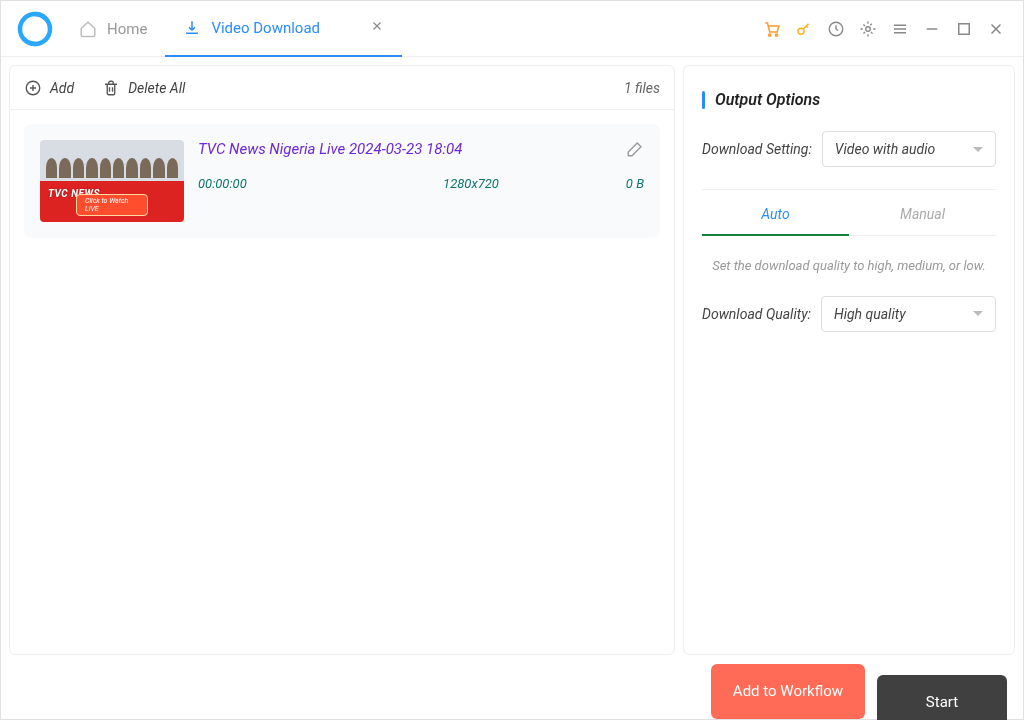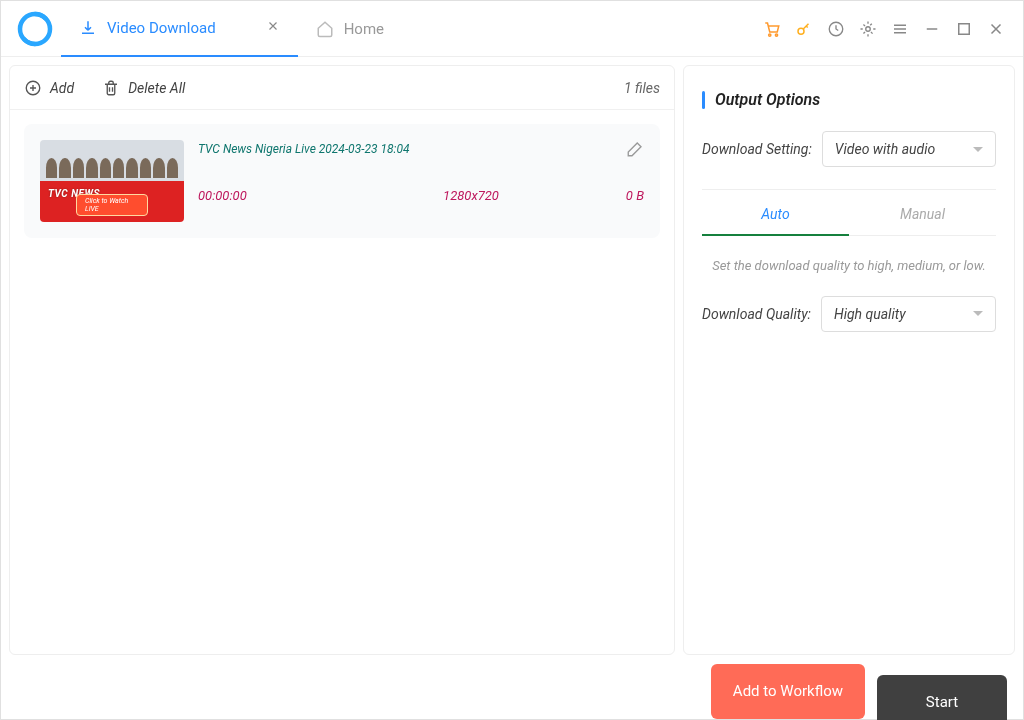--- a/index.html
+++ b/index.html
@@ -31,23 +31,23 @@
 
 .file-list { flex: 1; padding: 14px; overflow: auto; }
 .file-card { background: #f9fafb; border-radius: 8px; padding: 16px; display: flex; gap: 14px; align-items: flex-start; }
 .thumb { width: 144px; height: 82px; border-radius: 4px; background: linear-gradient(to bottom, #d8dde3 0%, #d8dde3 50%, #d22 50%, #d22 100%); position: relative; overflow: hidden; flex-shrink: 0; }
 .thumb .people { position: absolute; top: 18px; left: 6px; right: 6px; height: 20px; display: flex; gap: 2px; }
 .thumb .people i { flex: 1; background: #7a6a5a; border-radius: 50% 50% 0 0; }
 .thumb .brand { position: absolute; top: 48px; left: 8px; color: #fff; font-size: 10px; font-weight: 700; text-shadow: 0 0 2px rgba(0,0,0,.4); letter-spacing: .5px; }
 .thumb .badge { position: absolute; bottom: 6px; left: 50%; transform: translateX(-50%); background: #ff4d2e; color: #fff; font-size: 7px; padding: 2px 8px; border-radius: 4px; border: 1px solid #ffd9a0; }
 .file-meta { flex: 1; display: flex; flex-direction: column; min-width: 0; }
 .file-title-row { display: flex; align-items: center; gap: 8px; }
-.file-title { font-size: 12px; color: #0f766e; flex: 1; }
+.file-title { font-size: 15px; color: #6d28d9; flex: 1; }
 .edit-icon { color: #999; cursor: pointer; width: 18px; height: 18px; display: inline-flex; }
-.file-stats { display: flex; margin-top: 30px; font-size: 13px; color: #be185d; }
+.file-stats { display: flex; margin-top: 18px; font-size: 13px; color: #0f766e; }
 .file-stats span:nth-child(1) { width: 180px; }
 .file-stats span:nth-child(2) { flex: 1; text-align: center; }
 .file-stats span:nth-child(3) { width: 80px; text-align: right; }
 
 .right { width: 332px; border: 1px solid #eee; border-radius: 6px; background: #fff; padding: 24px 18px; display: flex; flex-direction: column; }
 .section-title { display: flex; align-items: center; gap: 10px; font-size: 16px; font-weight: 600; color: #222; margin-bottom: 22px; }
 .section-title::before { content: ""; width: 3px; height: 18px; background: #2a8cff; border-radius: 2px; }
 .form-row { display: flex; align-items: center; gap: 10px; margin-bottom: 22px; }
 .form-label { font-size: 14px; color: #444; white-space: nowrap; }
 .select { flex: 1; height: 36px; border: 1px solid #ddd; border-radius: 4px; display: flex; align-items: center; padding: 0 12px; font-size: 14px; color: #444; cursor: pointer; position: relative; }
@@ -72,40 +72,40 @@
 <div class="window">
 
   <div class="titlebar">
     <div class="logo">
       <svg viewBox="0 0 24 24">
           <circle cx="12" cy="12" r="10" fill="none" stroke="#2aa7ff" stroke-width="3"></circle>
           <path d="M12 2a10 10 0 0 1 7 3" fill="none" stroke="#2aa7ff" stroke-width="3" stroke-linecap="round"></path>
           <path d="M12 22a10 10 0 0 1-7-3" fill="none" stroke="#2aa7ff" stroke-width="3" stroke-linecap="round"></path>
         </svg>
     </div>
+    <div class="tab home">
+      <span class="tab-icon">
+        <svg viewBox="0 0 24 24" fill="none" stroke="#bbb" stroke-width="2">
+            <path d="M3 11l9-8 9 8v9a2 2 0 0 1-2 2H5a2 2 0 0 1-2-2z"></path>
+          </svg>
+      </span>
+      <span>Home</span>
+    </div>
     <div class="tab active">
       <span class="tab-icon">
         <svg viewBox="0 0 24 24" fill="none" stroke="#2a8cff" stroke-width="2">
             <path d="M12 3v12m0 0l-4-4m4 4l4-4M4 19h16"></path>
           </svg>
       </span>
       <span>Video Download</span>
       <span class="close">
         <svg viewBox="0 0 24 24" fill="none" stroke="#888" stroke-width="2" style="width:14px;height:14px">
             <path d="M6 6l12 12M18 6L6 18"></path>
           </svg>
       </span>
-    </div>
-    <div class="tab home">
-      <span class="tab-icon">
-        <svg viewBox="0 0 24 24" fill="none" stroke="#bbb" stroke-width="2">
-            <path d="M3 11l9-8 9 8v9a2 2 0 0 1-2 2H5a2 2 0 0 1-2-2z"></path>
-          </svg>
-      </span>
-      <span>Home</span>
     </div>
     <div class="spacer"></div>
     <div class="win-controls">
       <span class="ctl cart">
         <svg viewBox="0 0 24 24" fill="none" stroke="currentColor" stroke-width="2">
             <circle cx="9" cy="20" r="1.5"></circle>
             <circle cx="18" cy="20" r="1.5"></circle>
             <path d="M3 4h3l3 12h10l2-8H7"></path>
           </svg>
       </span>

